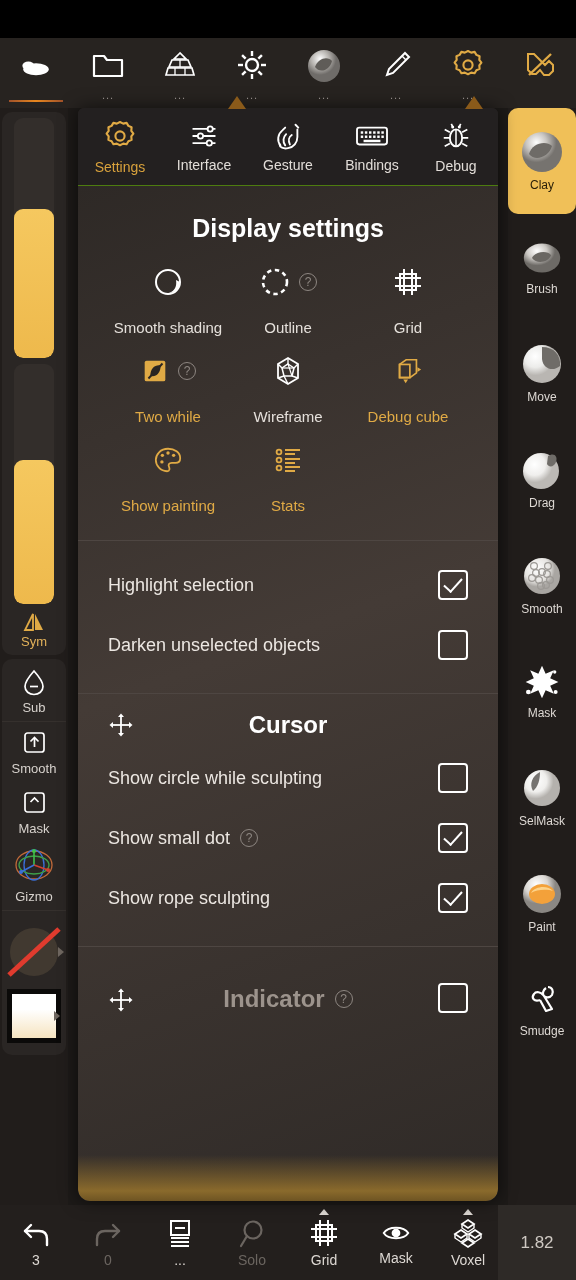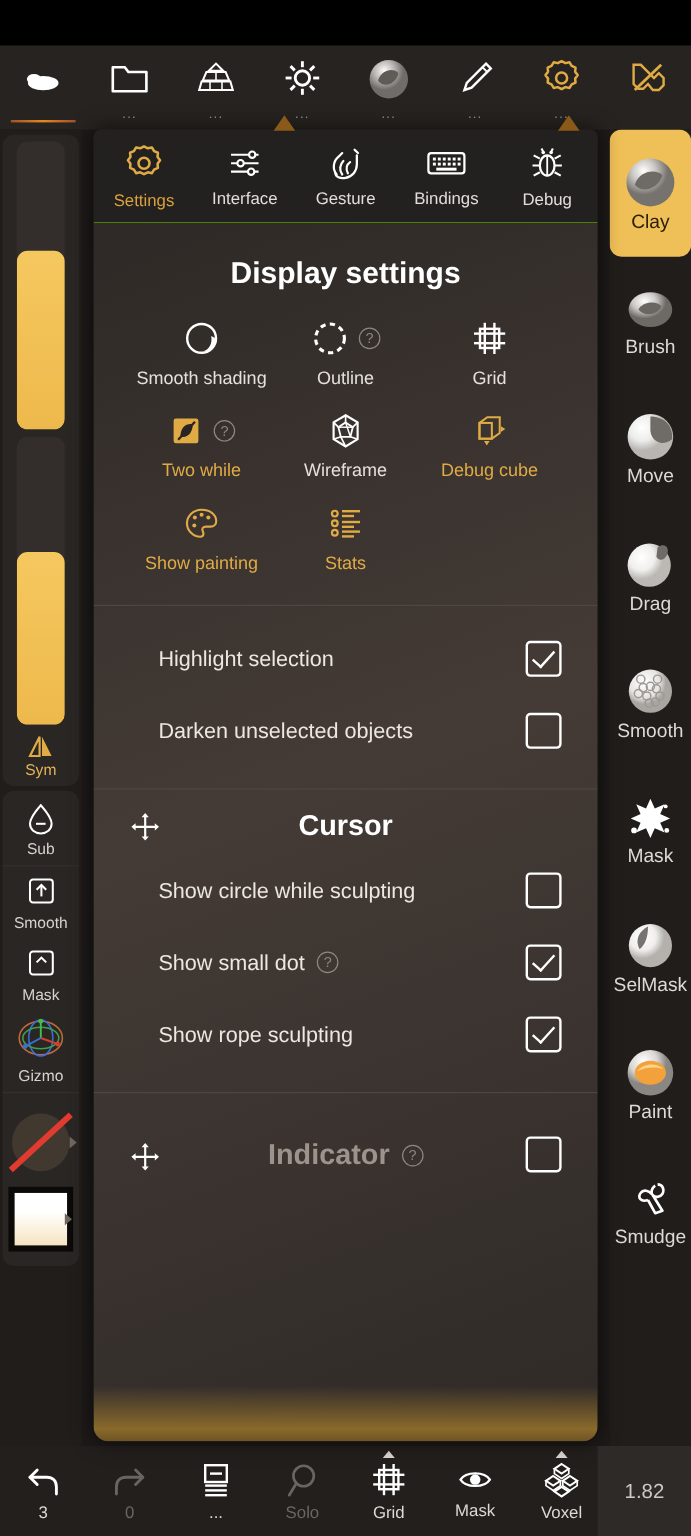--- a/index.html
+++ b/index.html
@@ -132,21 +132,21 @@
   }
   .rcell {
     width: 68px; height: 106px;
     display: flex; flex-direction: column;
     align-items: center; justify-content: center;
     gap: 4px;
     flex: 0 0 auto;
   }
   .rcell.active { background: #f0c058; border-radius: 10px; }
   .rcell.active .lbl { color: #2b2009; }
-  .rlabel { font-size: 16px; color: #ded9d4; }
+  .rlabel { font-size: 12px; color: #ded9d4; }
 
   
   .panel {
     position: absolute;
     top: 108px; left: 78px;
     width: 420px; height: 1093px;
     background: #2a2522;
     border-radius: 6px 6px 12px 12px;
     overflow: hidden;
     z-index: 4;
@@ -182,32 +182,32 @@
     grid-template-columns: repeat(3, 1fr);
     row-gap: 18px;
     padding-bottom: 26px;
   }
   .gcell {
     display: flex; flex-direction: column;
     align-items: center; justify-content: flex-start;
     gap: 8px;
   }
   .gicon-row { display:flex; align-items:center; gap: 8px; height: 34px; }
-  .gcell .lbl2 { font-size: 15px; color: #e5e0db; }
+  .gcell .lbl2 { font-size: 15px; color: #e5e0db; margin-top: 12px; }
   .gcell.on .lbl2 { color: #e0aa45; }
   .help {
     width: 18px; height: 18px; border-radius: 50%;
     border: 1.5px solid #8d8681;
     color: #8d8681; font-size: 12px;
     display:flex;align-items:center;justify-content:center;
     line-height: 1;
   }
   .hr { height: 1px; background: #4e4642; margin: 0; }
 
-  .rowlist { padding: 14px 30px 18px; margin-left: 24px; }
+  .rowlist { padding: 14px 30px 18px; }
   .row {
     display: flex; align-items: center;
     height: 60px;
     gap: 10px;
   }
   .row-label { font-size: 18px; color: #ece7e2; flex: 1 1 auto; }
   .cb {
     width: 30px; height: 30px;
     border: 2.5px solid #ffffff;
     border-radius: 4px;

